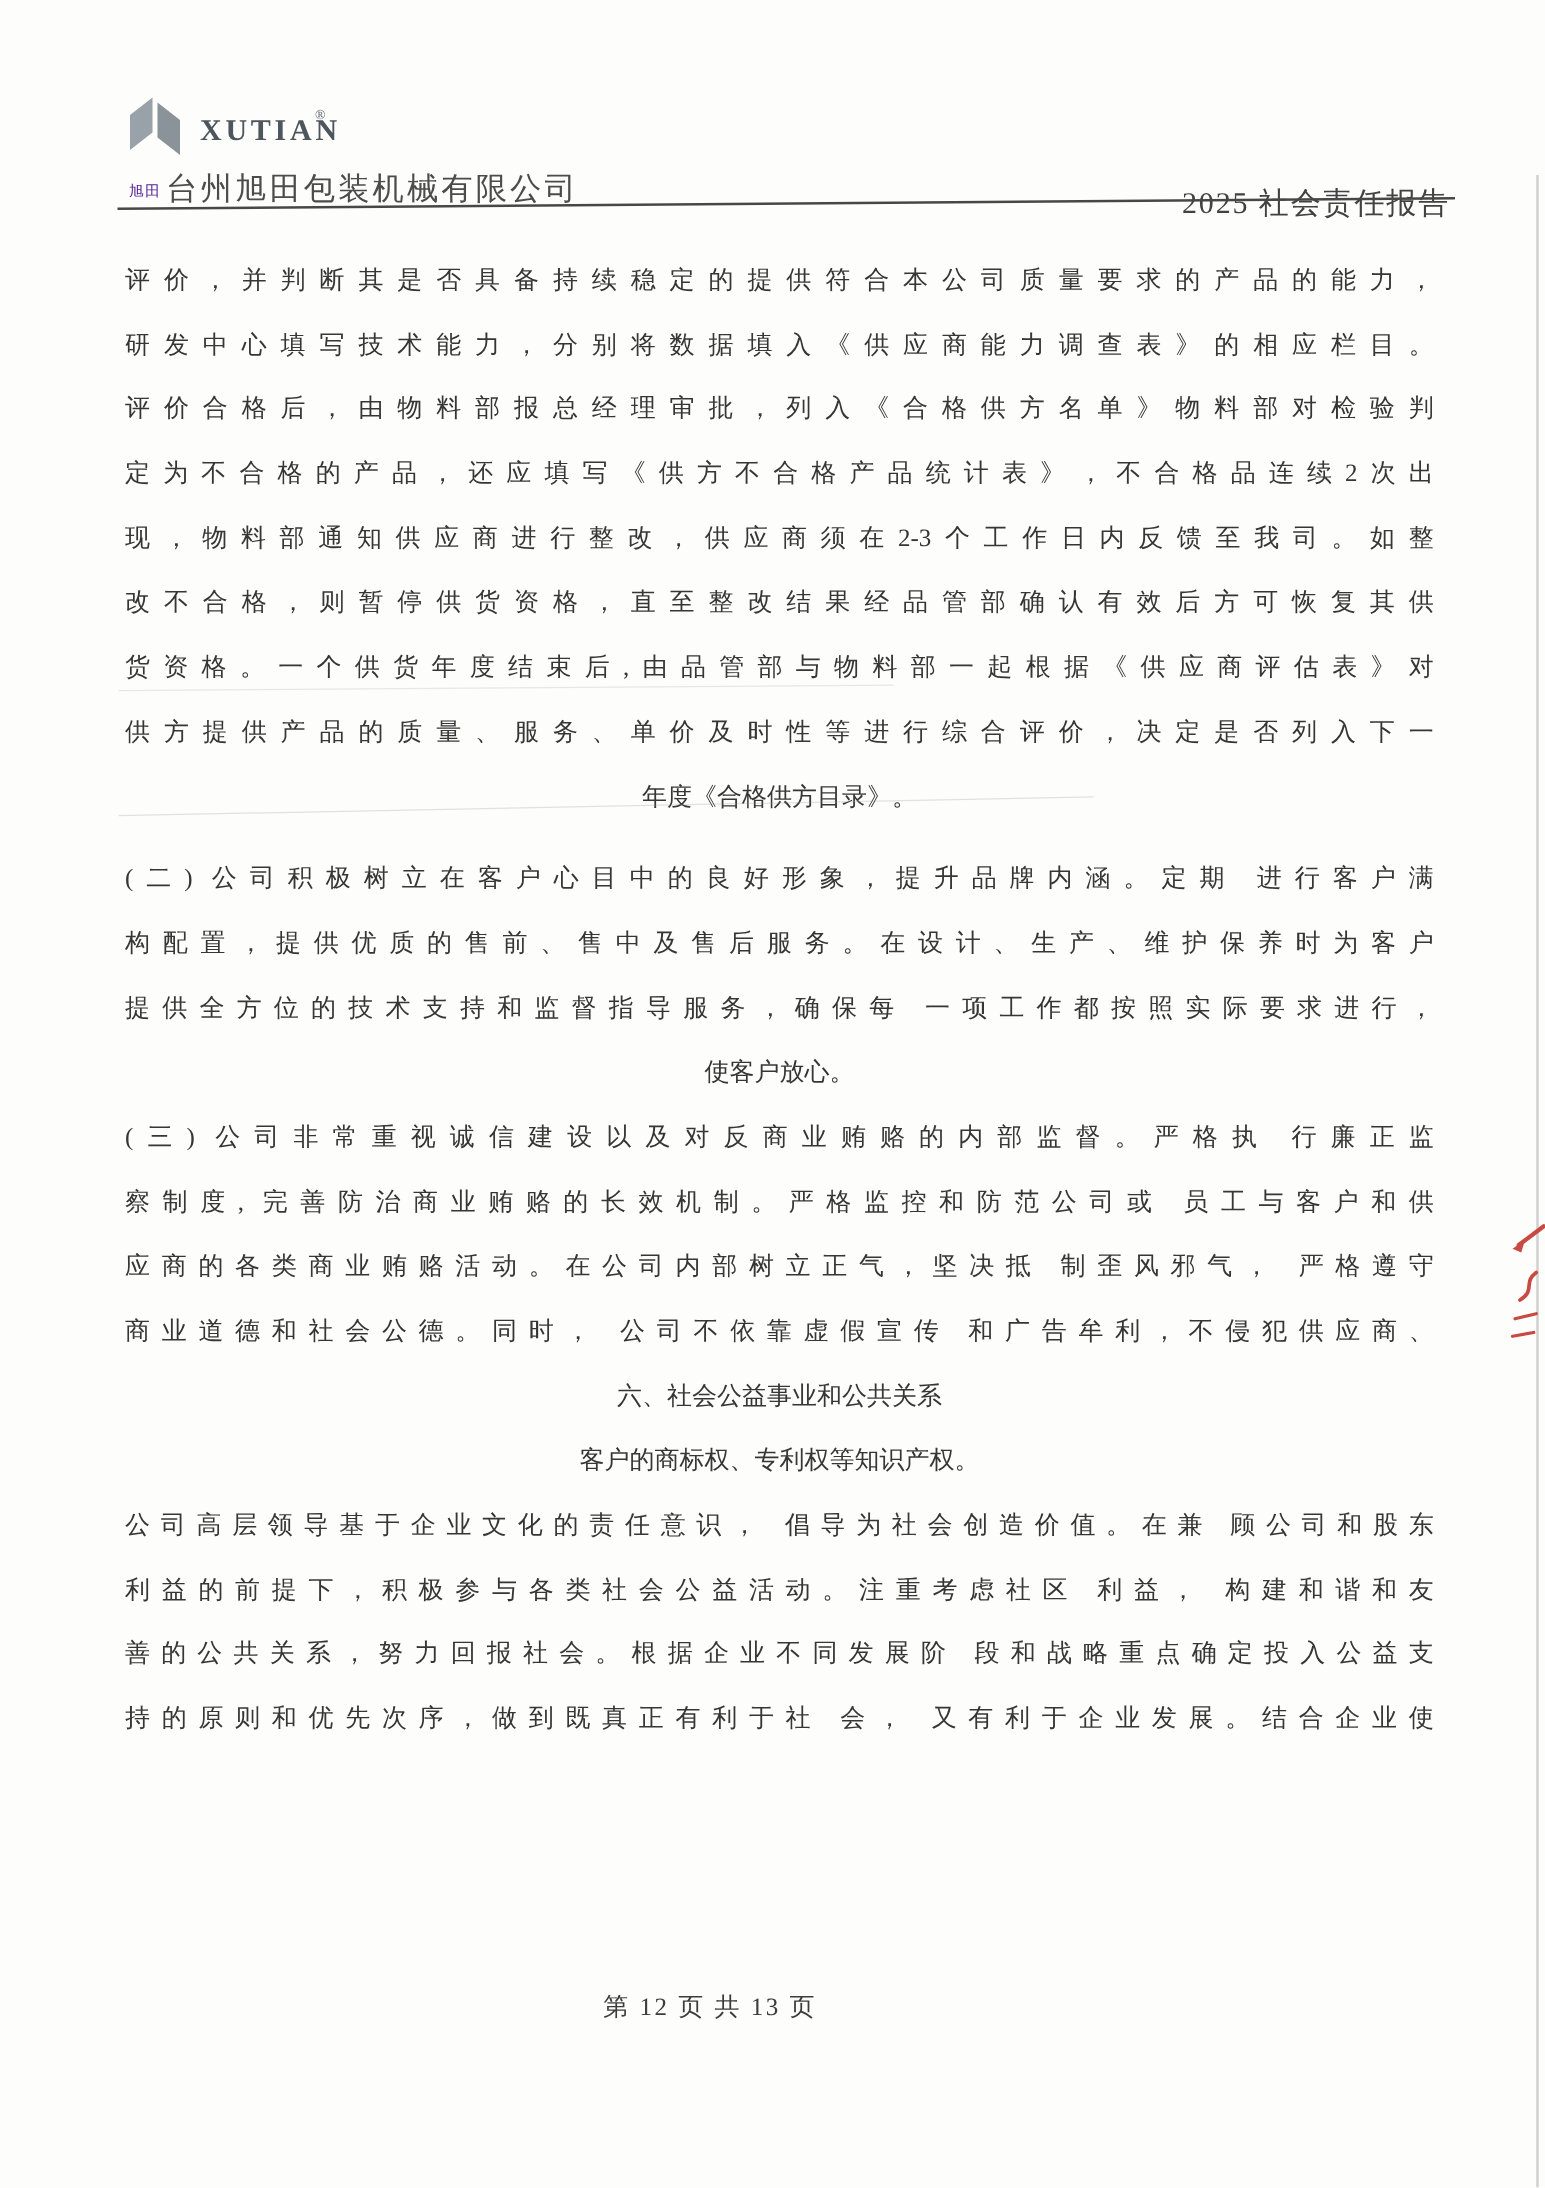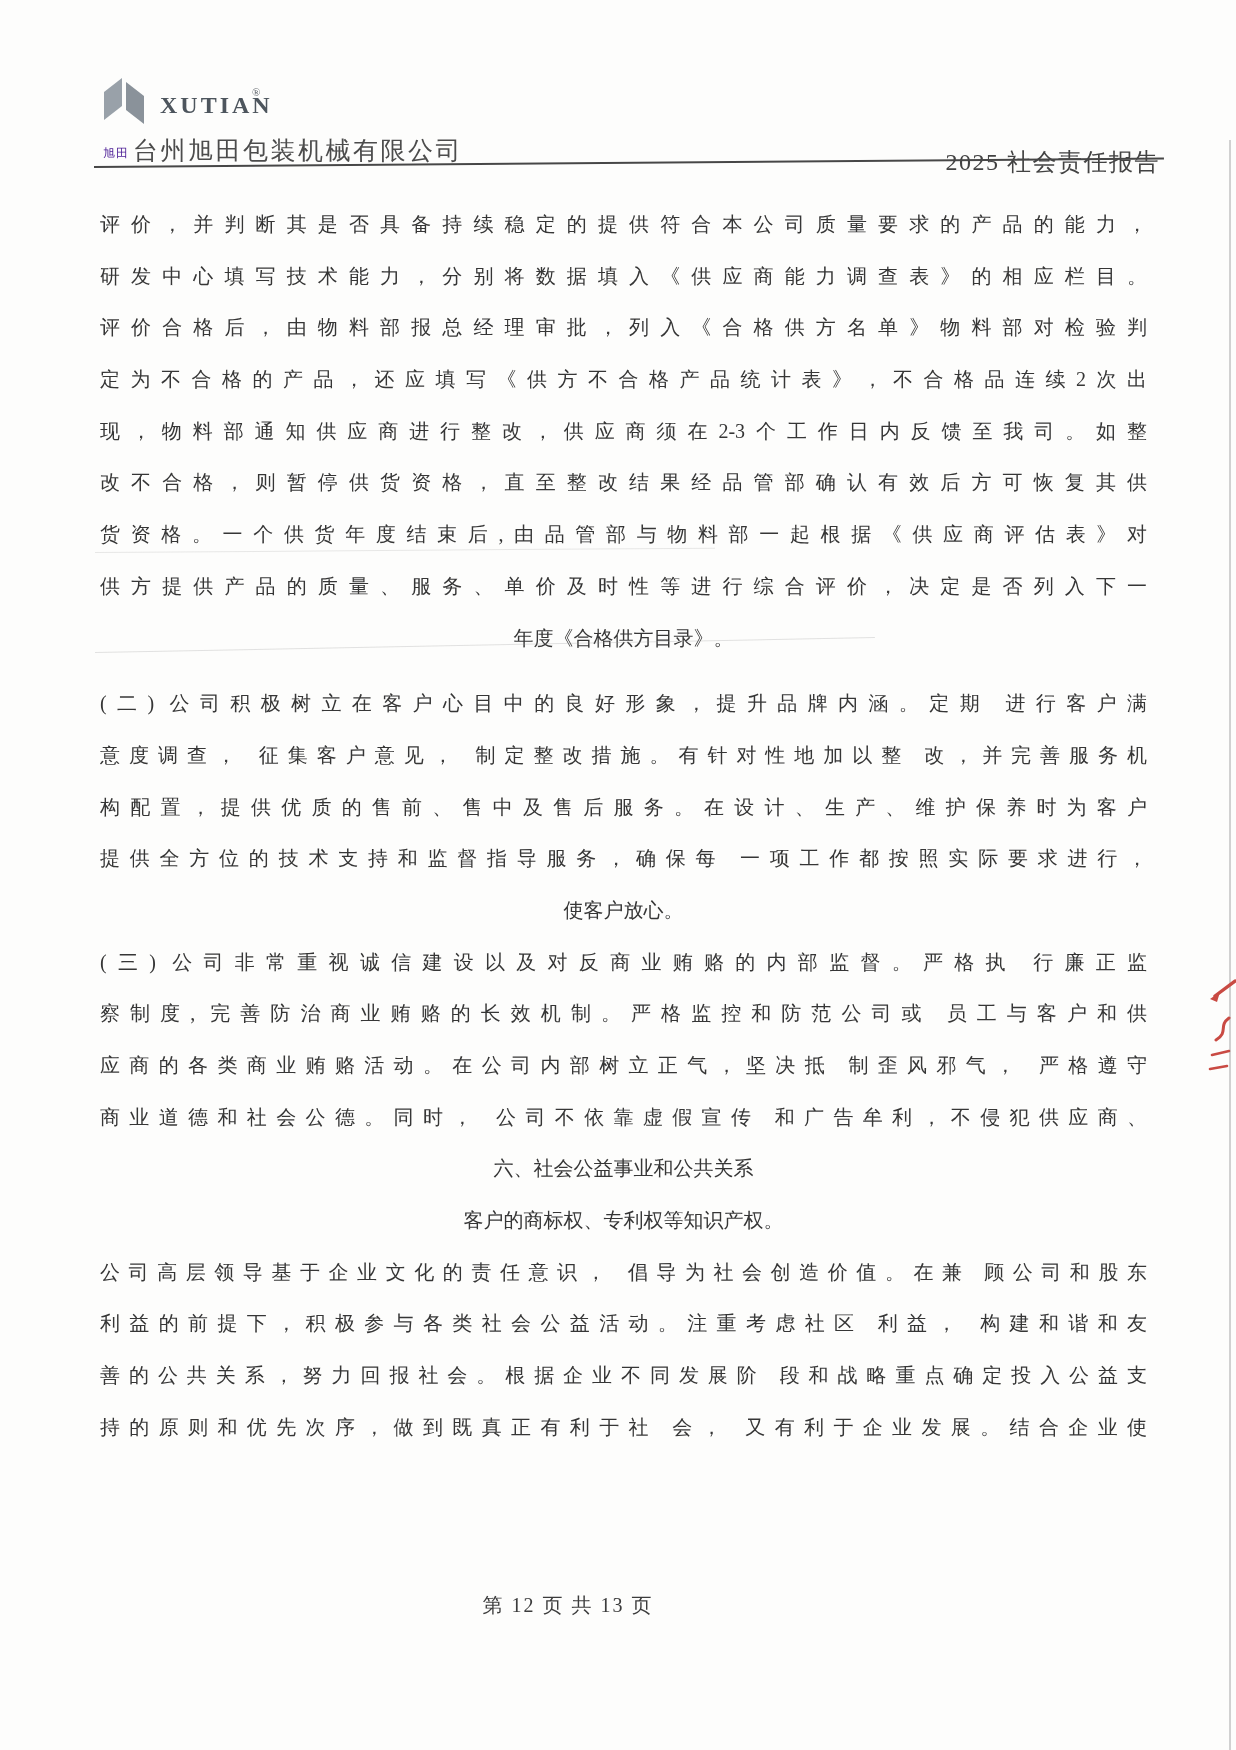--- a/index.html
+++ b/index.html
@@ -105,21 +105,20 @@
       <div class="line j">评价，并判断其是否具备持续稳定的提供符合本公司质量要求的产品的能力，</div>
       <div class="line j">研发中心填写技术能力，分别将数据填入《供应商能力调查表》的相应栏目。</div>
       <div class="line j">评价合格后，由物料部报总经理审批，列入《合格供方名单》物料部对检验判</div>
       <div class="line j">定为不合格的产品，还应填写《供方不合格产品统计表》，不合格品连续2次出</div>
       <div class="line j">现，物料部通知供应商进行整改，供应商须在2-3个工作日内反馈至我司。如整</div>
       <div class="line j">改不合格，则暂停供货资格，直至整改结果经品管部确认有效后方可恢复其供</div>
       <div class="line j">货资格。一个供货年度结束后,由品管部与物料部一起根据《供应商评估表》对</div>
       <div class="line j">供方提供产品的质量、服务、单价及时性等进行综合评价，决定是否列入下一</div>
       <div class="line">年度《合格供方目录》。</div>
       <div class="line j">(二)  公司积极树立在客户心目中的良好形象，提升品牌内涵。定期 进行客户满</div>
-      <div class="line j">意度调查， 征集客户意见， 制定整改措施。有针对性地加以整 改，并完善服务机</div>
       <div class="line j">构配置，提供优质的售前、售中及售后服务。在设计、生产、维护保养时为客户</div>
       <div class="line j">提供全方位的技术支持和监督指导服务，确保每 一项工作都按照实际要求进行，</div>
       <div class="line">使客户放心。</div>
       <div class="line j">(三)  公司非常重视诚信建设以及对反商业贿赂的内部监督。严格执 行廉正监</div>
       <div class="line j">察制度, 完善防治商业贿赂的长效机制。严格监控和防范公司或 员工与客户和供</div>
       <div class="line j">应商的各类商业贿赂活动。在公司内部树立正气，坚决抵 制歪风邪气， 严格遵守</div>
       <div class="line j">商业道德和社会公德。同时， 公司不依靠虚假宣传 和广告牟利，不侵犯供应商、</div>
       <div class="line">六、社会公益事业和公共关系</div>
       <div class="line">客户的商标权、专利权等知识产权。</div>
       <div class="line j">公司高层领导基于企业文化的责任意识， 倡导为社会创造价值。在兼 顾公司和股东</div>

